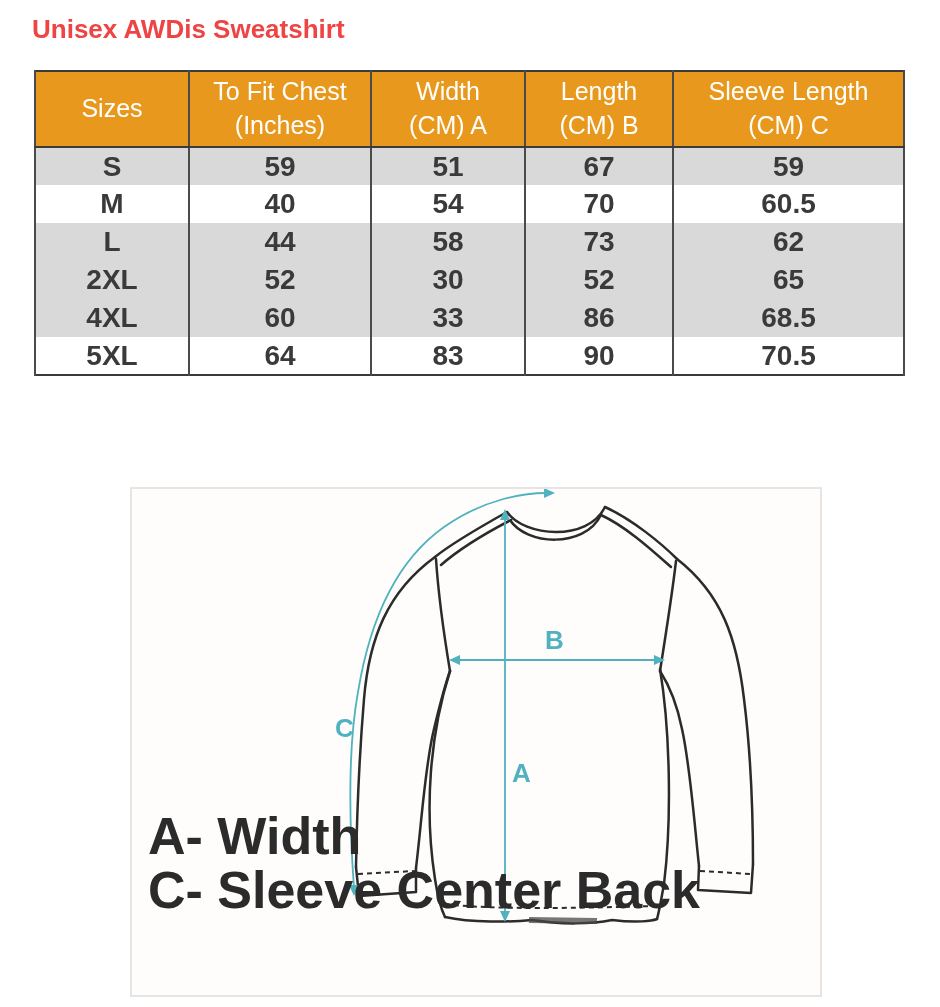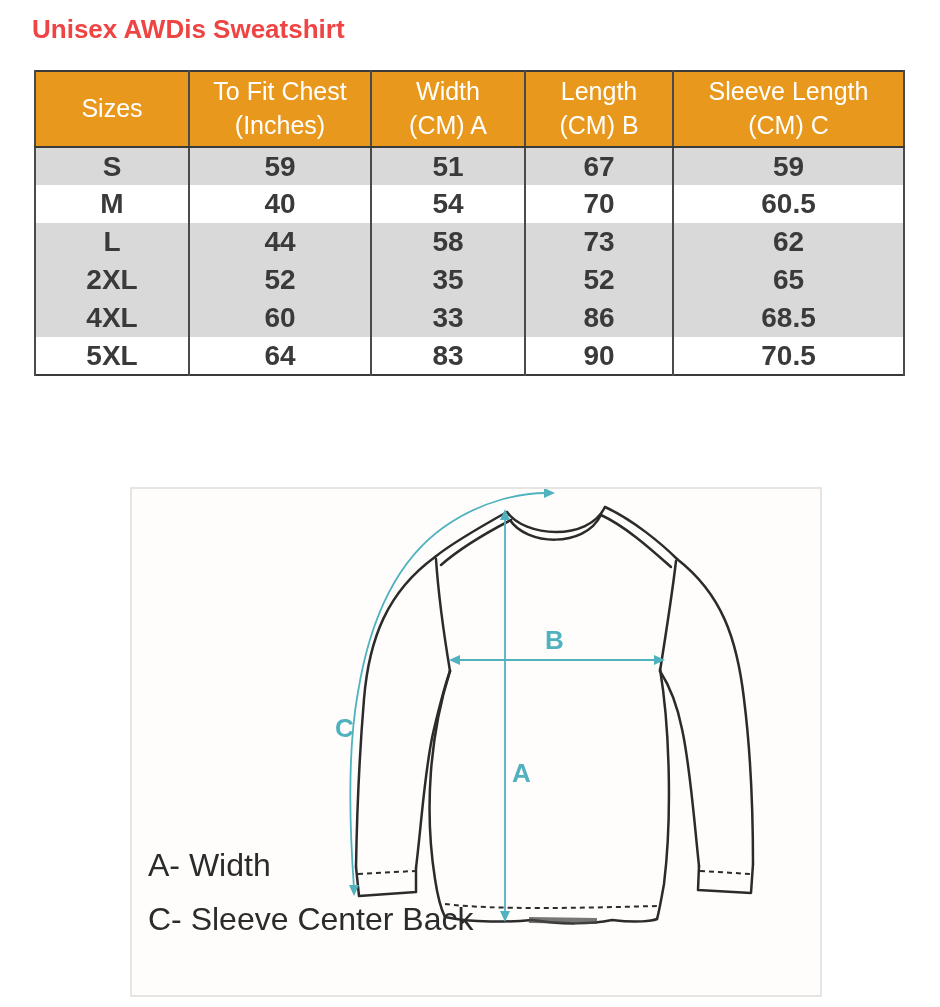--- a/index.html
+++ b/index.html
@@ -31,22 +31,22 @@
   table.size-chart tr.plain td { background: #ffffff; }
   .hdr-line { display: block; }
 
   .diagram-box {
     position: absolute; left: 130px; top: 487px; width: 692px; height: 510px;
     background: #fefdfc; border: 2px solid #e7e4e1;
   }
   .diagram-box svg { position: absolute; left: 0; top: 0; }
 
   .legend {
-    position: absolute; left: 16px; top: 349px;
-    font-size: 32px; font-weight: 400; color: #2b2b2b; line-height: 54px;
+    position: absolute; left: 16px; top: 320px;
+    font-size: 52px; font-weight: 700; color: #2b2b2b; line-height: 54px;
     white-space: nowrap;
   }
 
   .shirt-line  { stroke: #2b2b2b; stroke-width: 2.5; fill: none;
                  stroke-linecap: round; stroke-linejoin: round; }
   .stitch      { stroke: #2b2b2b; stroke-width: 2; fill: none; stroke-dasharray: 5 4; }
   .hem-shade   { stroke: #4a4a4a; stroke-width: 6; fill: none; opacity: .75; }
   .measure     { stroke: #4fb2be; stroke-width: 1.8; fill: none; }
   .arrow       { fill: #4fb2be; stroke: none; }
   .marker-text { fill: #4fb2be; font-family: "Liberation Sans", sans-serif;
@@ -107,21 +107,21 @@
     <tr class="alt">
       <td>L</td>
       <td>44</td>
       <td>58</td>
       <td>73</td>
       <td>62</td>
     </tr>
     <tr class="alt">
       <td>2XL</td>
       <td>52</td>
-      <td>35</td>
+      <td>30</td>
       <td>52</td>
       <td>65</td>
     </tr>
     <tr class="alt">
       <td>4XL</td>
       <td>60</td>
       <td>33</td>
       <td>86</td>
       <td>68.5</td>
     </tr>

